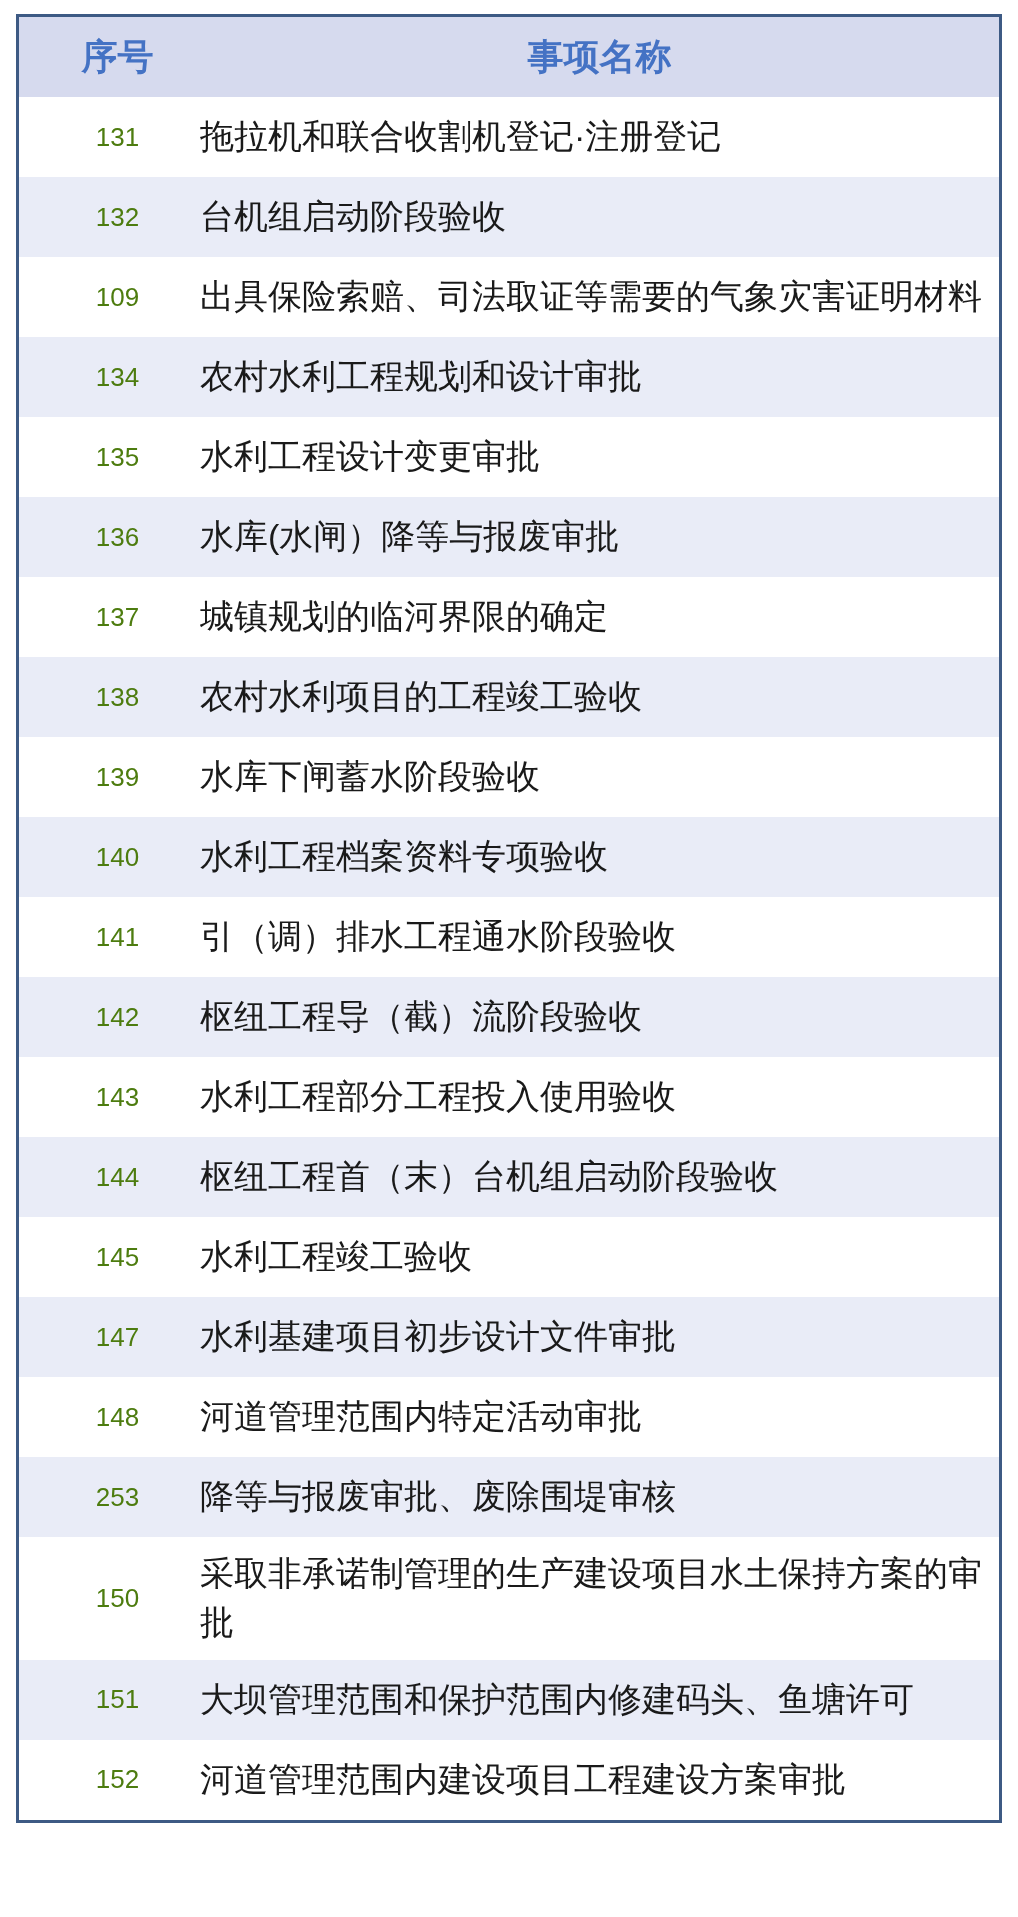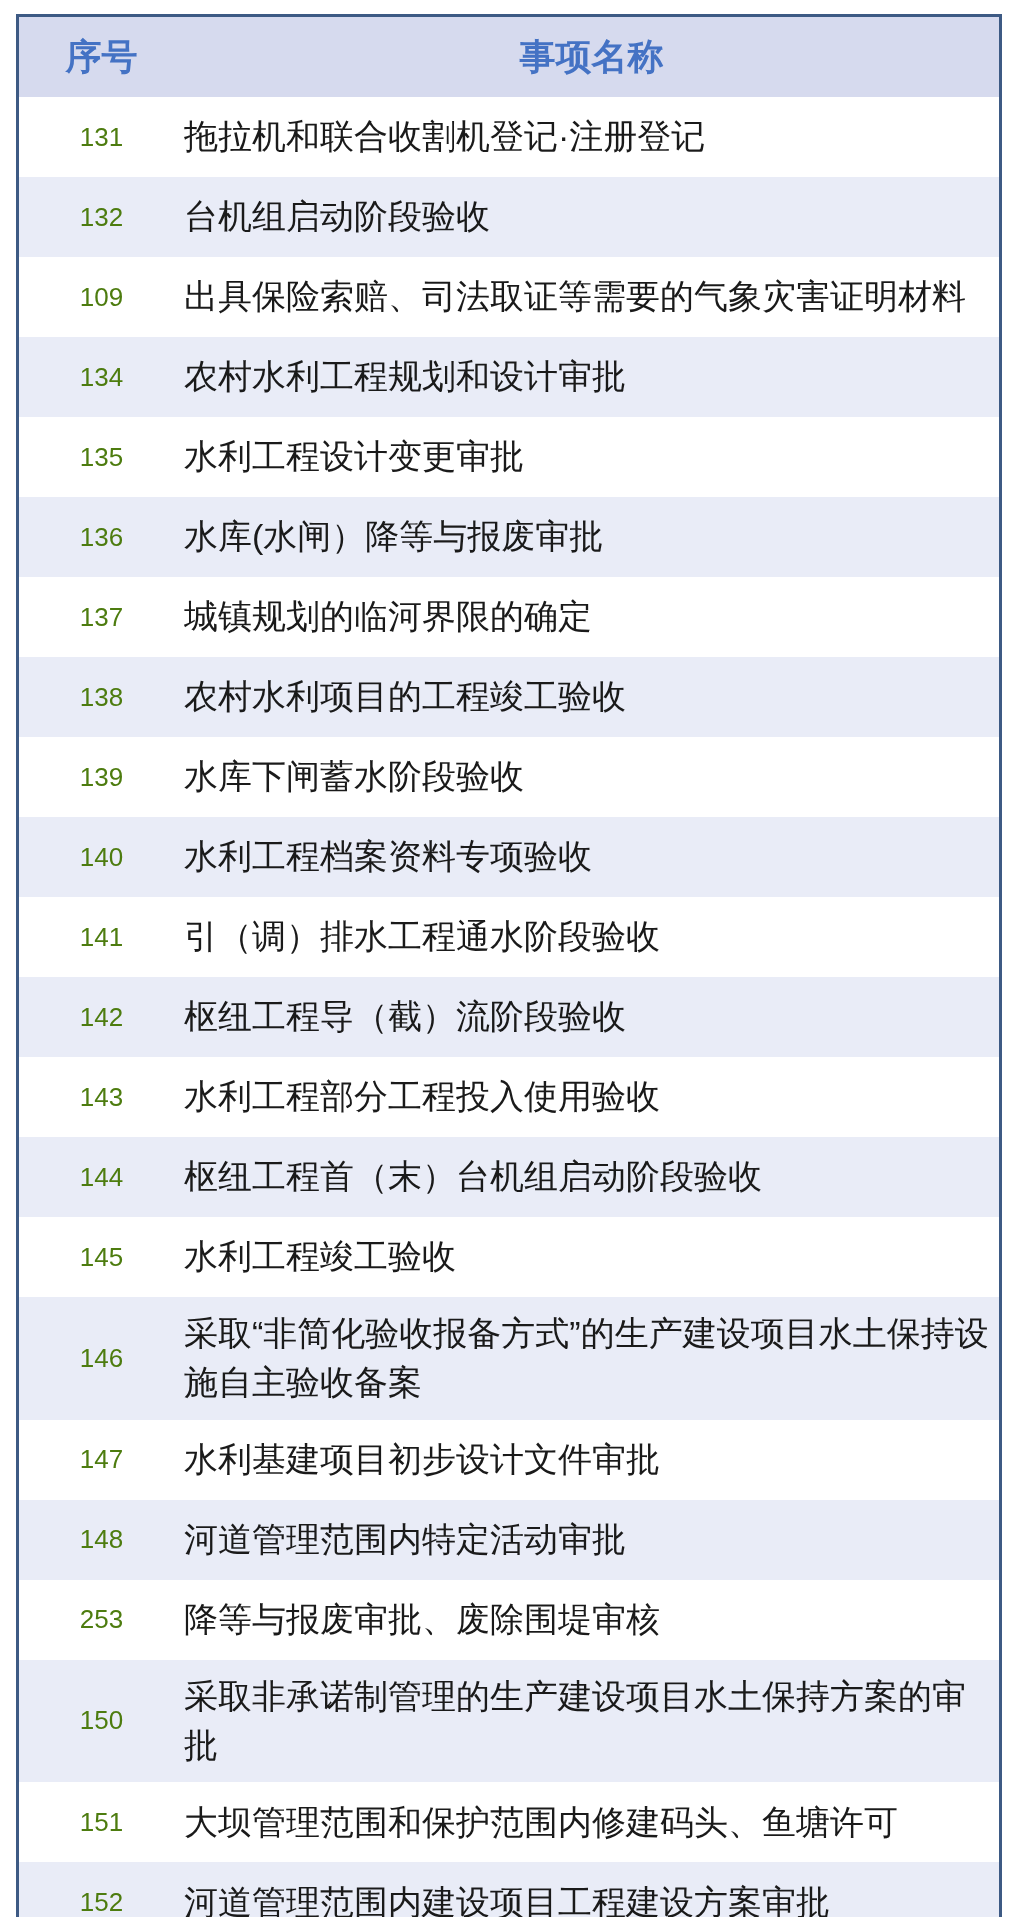--- a/index.html
+++ b/index.html
@@ -16,20 +16,21 @@
     top: 14px;
     width: 986px;
     border: 3px solid var(--border-color, #3d5a84);
     background: #ffffff;
   }
 
   .t-row {
     display: flex;
     align-items: stretch;
     min-height: 80px;
+    padding-left: 16px;
   }
 
   .t-head {
     background: var(--header-bg, #d6daee);
     height: 80px;
   }
   .t-head .cell {
     display: flex;
     align-items: center;
     justify-content: center;
@@ -125,24 +126,20 @@
       </div>
       <div class="t-row">
         <div class="cell-no">144</div>
         <div class="cell-name">枢纽工程首（末）台机组启动阶段验收</div>
       </div>
       <div class="t-row">
         <div class="cell-no">145</div>
         <div class="cell-name">水利工程竣工验收</div>
       </div>
       <div class="t-row">
-        <div class="cell-no">146</div>
-        <div class="cell-name">采取“非简化验收报备方式”的生产建设项目水土保持设施自主验收备案</div>
-      </div>
-      <div class="t-row">
         <div class="cell-no">147</div>
         <div class="cell-name">水利基建项目初步设计文件审批</div>
       </div>
       <div class="t-row">
         <div class="cell-no">148</div>
         <div class="cell-name">河道管理范围内特定活动审批</div>
       </div>
       <div class="t-row">
         <div class="cell-no">253</div>
         <div class="cell-name">降等与报废审批、废除围堤审核</div>

